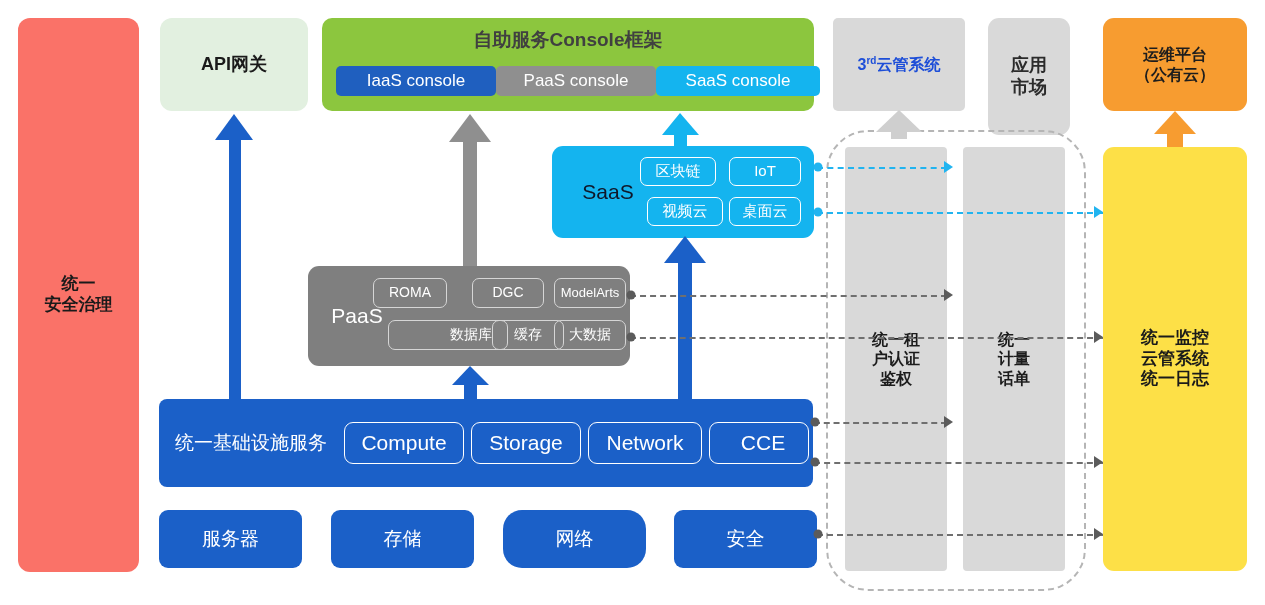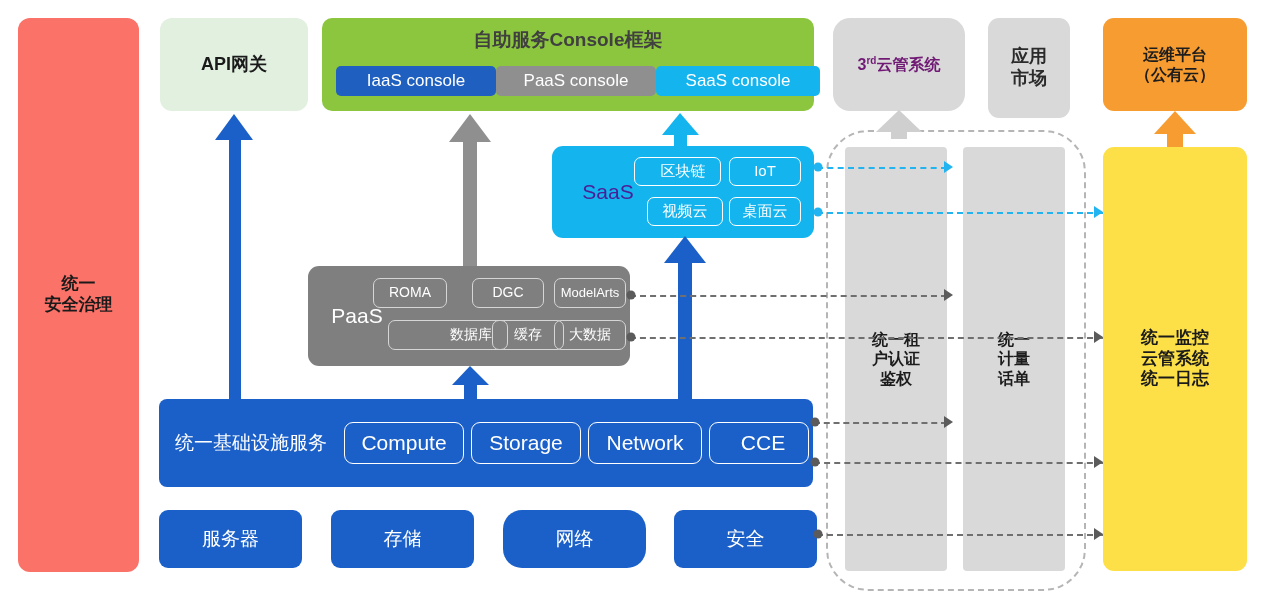--- a/index.html
+++ b/index.html
@@ -47,27 +47,27 @@
     color:#ffffff;font-size:17px;border-radius:5px;padding:0 10px;
     white-space:nowrap;
   }
   #chip-iaas{left:14px;width:140px;background:#1f5fbf;}
   #chip-paas{left:174px;width:140px;background:#8f8f8f;}
   #chip-saas{left:334px;width:144px;background:#14b4ef;}
 
   
   #third-cloud{
     left:833px;top:18px;width:132px;height:93px;
-    background:#d9d9d9;color:#701a75;font-size:16px;font-weight:600;
-    border-radius:17px;
+    background:#d9d9d9;color:#1d4ed8;font-size:16px;font-weight:600;
+    border-radius:5px;
     justify-content:center;
   }
   #third-cloud sup{font-size:10px;}
   #app-market{
-    left:988px;top:18px;width:82px;height:100px;
+    left:988px;top:18px;width:82px;height:117px;
     background:#d9d9d9;color:#2b2b2b;font-size:18px;font-weight:600;
     border-radius:11px;
   }
 
   
   #ops-head{
     left:1103px;top:18px;width:144px;height:93px;
     background:#f79c30;color:#1d1d1d;font-size:16px;font-weight:600;
     border-radius:11px;
   }
@@ -79,28 +79,28 @@
   }
 
   
   #saas{
     left:552px;top:146px;width:262px;height:92px;
     background:#14b4ef;border-radius:11px;display:block;
   }
   #saas .lbl{
     position:absolute;left:14px;top:0;height:92px;width:84px;
     display:flex;align-items:center;justify-content:center;
-    color:#4c1d95;font-size:21px;
+    color:#0f172a;font-size:21px;
   }
   .saas-chip{
     position:absolute;height:27px;border:1.6px solid #ffffff;border-radius:7px;
     display:flex;align-items:center;justify-content:center;
     color:#ffffff;font-size:15px;white-space:nowrap;
   }
-  #sc-bc{left:82px;top:11px;width:74px;padding-left:11px;}
+  #sc-bc{left:88px;top:11px;width:74px;}
   #sc-iot{left:177px;top:11px;width:70px;}
   #sc-video{left:95px;top:51px;width:74px;}
   #sc-desk{left:177px;top:51px;width:70px;}
 
   
   #paas{
     left:308px;top:266px;width:322px;height:100px;
     background:#7f7f7f;border-radius:11px;display:block;
   }
   #paas .lbl{

